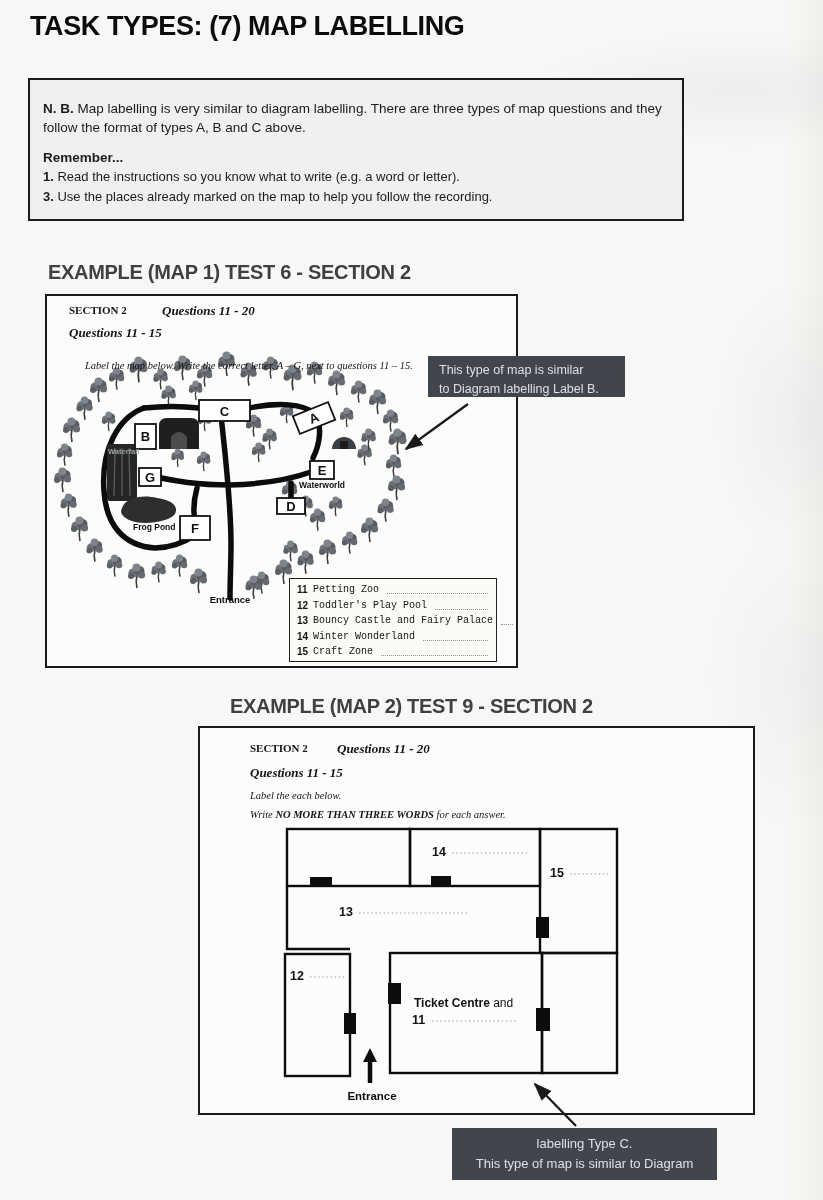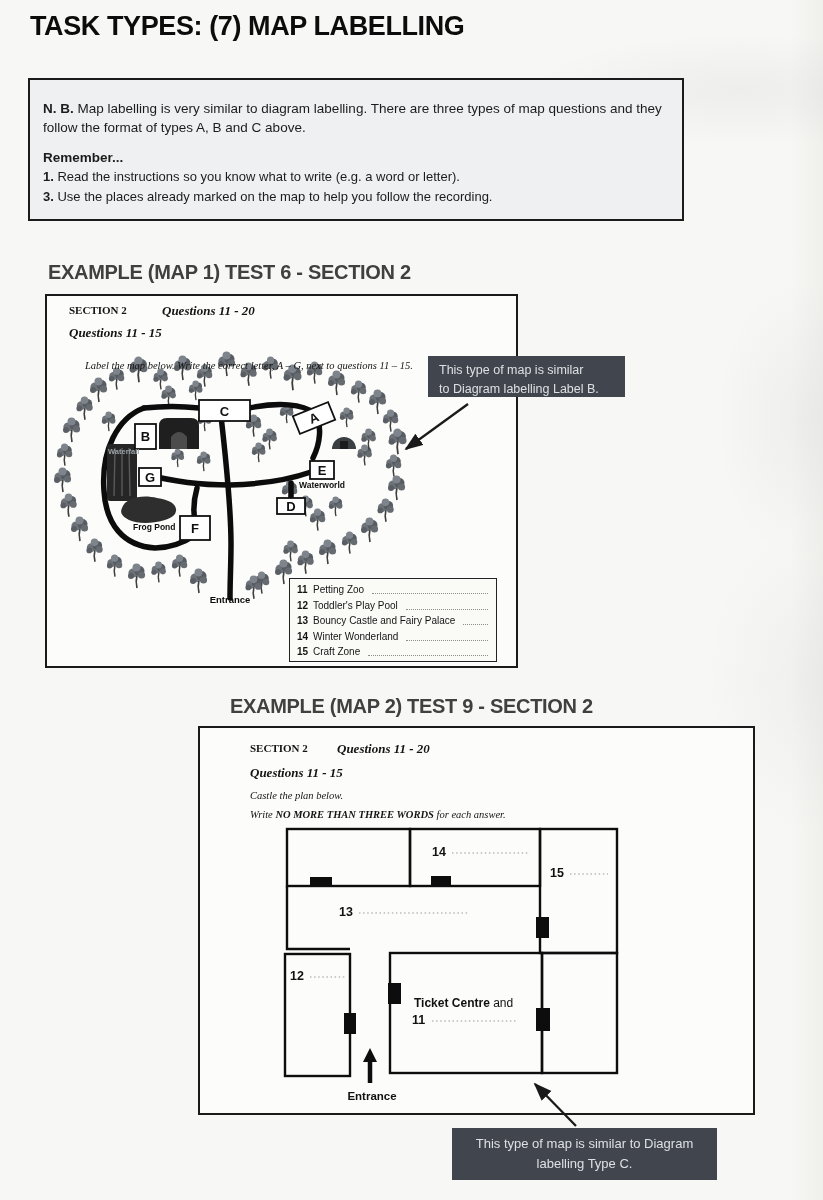--- a/index.html
+++ b/index.html
@@ -31,21 +31,21 @@
   #map2-frame{left:198px;top:726px;width:557px;height:389px;}
   .serif-b{font-family:"Liberation Serif",serif;font-weight:700;font-size:11px;text-align:center;}
   .serif-bi{font-family:"Liberation Serif",serif;font-weight:700;font-style:italic;font-size:13px;}
   .serif-i{font-family:"Liberation Serif",serif;font-style:italic;font-size:10.5px;}
   .map-svg{position:absolute;left:0;top:0;}
   
   #q-list{left:242px;top:282px;width:208px;height:84px;border:1.5px solid #222;background:#fafaf7;
     box-sizing:border-box;padding:5px 6px 3px 7px;display:flex;flex-direction:column;justify-content:space-between;}
   .q-row{display:flex;align-items:flex-end;font-size:10px;line-height:1.2;}
   .q-num{font-weight:700;width:16px;flex:none;}
-  .q-text{white-space:nowrap;}
+  .q-text{white-space:nowrap;font-family:Liberation Mono, monospace;}
   .q-dots{flex:1;margin:0 2px 2px 8px;border-bottom:1.5px dotted #8d8d8d;min-width:12px;}
   
   .callout{background:#41454e;color:#dde0e2;font-size:12.5px;line-height:1.5;box-sizing:border-box;z-index:5;}
   #callout1{left:428px;top:356px;width:197px;height:41px;padding:5px 10px 5px 11px;}
   #callout2{left:452px;top:1128px;width:265px;height:52px;padding:6px 8px;text-align:center;font-size:13px;}
   #arrows{left:0;top:0;z-index:4;pointer-events:none;}
 </style>
 </head>
 <body>
 
@@ -266,27 +266,27 @@
     </g>
     <g>
       <line x1="170" y1="355" x2="170" y2="332" stroke="#0d0d0d" stroke-width="4.5"></line>
       <polygon points="170,320 163,334 177,334" fill="#0d0d0d"></polygon>
       <text x="172" y="372" font-family="Liberation Sans, sans-serif" font-weight="600" font-size="11.5" text-anchor="middle" fill="#111">Entrance</text>
     </g>
   </svg>
   <span class="abs serif-b" style="left:50px;top:14px;">SECTION 2</span>
   <span class="abs serif-bi" style="left:137px;top:13px;">Questions 11 - 20</span>
   <span class="abs serif-bi" style="left:50px;top:37px;">Questions 11 - 15</span>
-  <span class="abs serif-i" style="left:50px;top:62px;">Castle the plan below.</span>
+  <span class="abs serif-i" style="left:50px;top:62px;">Label the each below.</span>
   <span class="abs serif-i" style="left:50px;top:81px;"><span>Write </span><b>NO MORE THAN THREE WORDS</b><span> for each answer.</span></span>
 </div>
 
 <div class="abs callout" id="callout2">
+  <div>labelling Type C.</div>
   <div>This type of map is similar to Diagram</div>
-  <div>labelling Type C.</div>
 </div>
 
 <svg class="abs" id="arrows" width="823" height="1200" viewBox="0 0 823 1200">
   <defs>
     <marker id="ah" markerWidth="10" markerHeight="8" refX="7.2" refY="3" orient="auto" markerUnits="strokeWidth">
       <path d="M0,0 L8,3 L0,6 Z" fill="#1a1a1a"></path>
     </marker>
   </defs>
   <line x1="468" y1="404" x2="406" y2="449" stroke="#1a1a1a" stroke-width="2.3" marker-end="url(#ah)"></line>
   <line x1="576" y1="1126" x2="535" y2="1084" stroke="#1a1a1a" stroke-width="2.3" marker-end="url(#ah)"></line>

